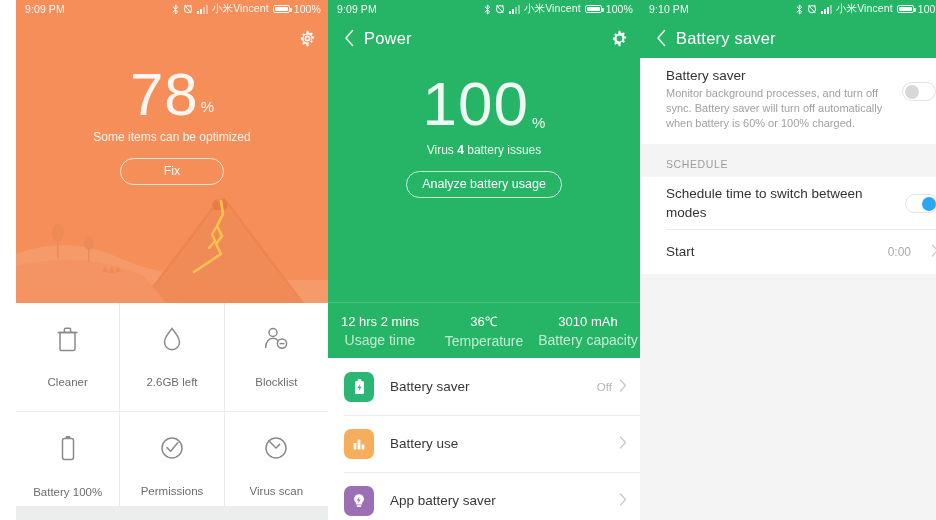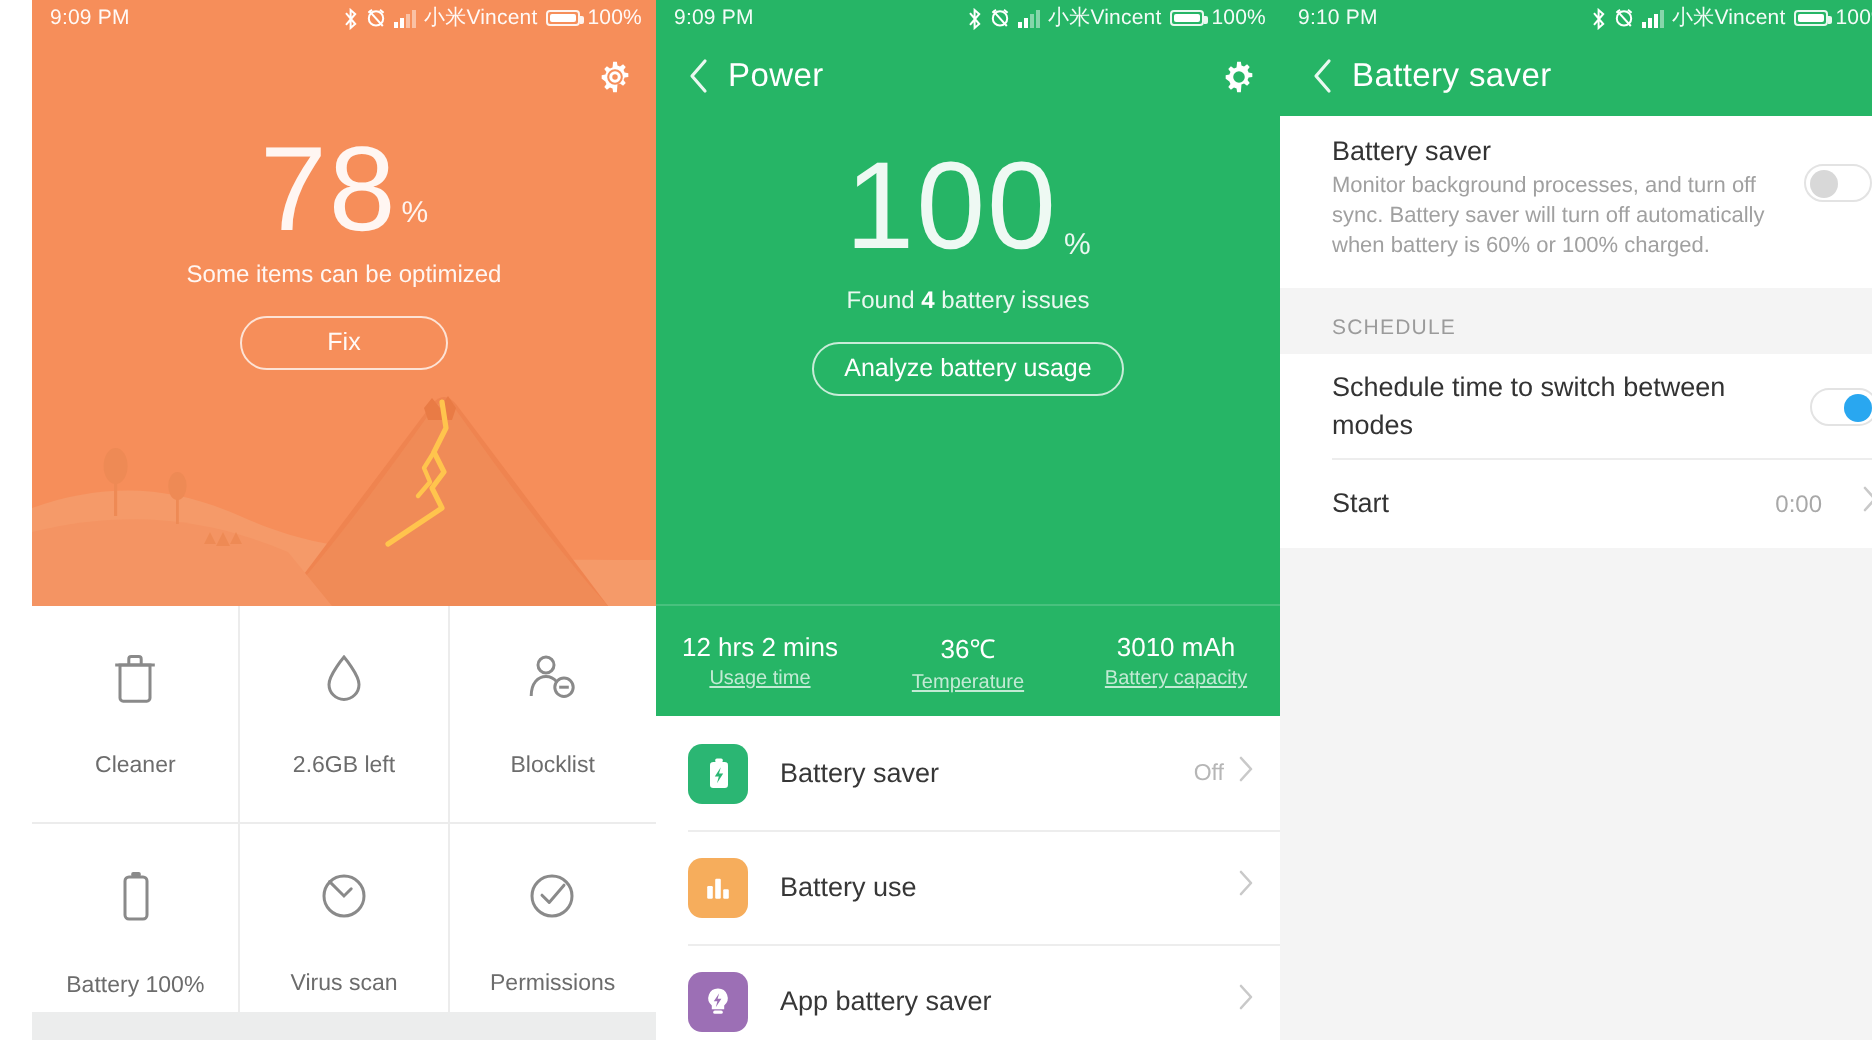--- a/index.html
+++ b/index.html
@@ -80,21 +80,21 @@
     border: 1px solid rgba(255,255,255,.75); border-radius: 14px;
     background: transparent; color: #fff; font-size: 12.5px;
     font-family: "Liberation Sans", sans-serif; cursor:pointer;
   }
   .stats {
     position:absolute; left:0; right:0; bottom:0; height: 56px;
     display:flex; align-items:center; border-top: 1px solid rgba(255,255,255,.16);
   }
   .stat { flex:1 1 0; text-align:center; }
   .stat-val { font-size: 13px; color:#fff; }
-  .stat-lbl { font-size: 10px; color: rgba(255,255,255,.72); margin-top: 3px; text-decoration: underline; }
+  .stat-lbl { font-size: 14px; color: rgba(255,255,255,.72); margin-top: 3px; }
 
   
   .plist { position:absolute; left:0; right:0; top:358px; bottom:0; background:#fff; }
   .prow { height: 57px; display:flex; align-items:center; padding: 0 13px 0 16px; cursor:pointer; position:relative; }
   .prow + .prow::before { content:""; position:absolute; left:16px; right:0; top:0; height:1px; background:#ededed; }
   .picon { width: 30px; height: 30px; border-radius: 7px; display:flex; align-items:center; justify-content:center; flex:0 0 auto; }
   .ptext { font-size: 13.5px; color: #373737; margin-left: 16px; }
   .pright { margin-left:auto; display:flex; align-items:center; gap: 7px; }
   .pval { font-size: 11.5px; color: #b6b6b6; }
 
@@ -237,33 +237,33 @@
                 <rect x="3.5" y="4.5" width="11" height="21" rx="2" fill="none" stroke="#8a8a8a" stroke-width="1.5"></rect>
                 <rect x="6.6" y="2" width="4.8" height="2.5" rx="1" fill="#8a8a8a"></rect>
               </svg>
           </span>
           <span class="tile-label">Battery 100%</span>
         </div>
         <div class="tile">
           <span>
             <svg width="26" height="26" viewBox="0 0 26 26">
                 <circle cx="13" cy="13" r="10" fill="none" stroke="#8a8a8a" stroke-width="1.5"></circle>
-                <path d="M5.8,5.8 L13,13 L16.6,9.4" fill="none" stroke="#8a8a8a" stroke-width="1.5" stroke-linecap="round"></path>
-              </svg>
-          </span>
-          <span class="tile-label">Virus scan</span>
+                <path d="M8,12.6 L11.6,16.2 L19,7.6" fill="none" stroke="#8a8a8a" stroke-width="1.5" stroke-linecap="round" stroke-linejoin="round"></path>
+              </svg>
+          </span>
+          <span class="tile-label">Permissions</span>
         </div>
         <div class="tile">
           <span>
             <svg width="26" height="26" viewBox="0 0 26 26">
                 <circle cx="13" cy="13" r="10" fill="none" stroke="#8a8a8a" stroke-width="1.5"></circle>
-                <path d="M8,12.6 L11.6,16.2 L19,7.6" fill="none" stroke="#8a8a8a" stroke-width="1.5" stroke-linecap="round" stroke-linejoin="round"></path>
-              </svg>
-          </span>
-          <span class="tile-label">Permissions</span>
+                <path d="M5.8,5.8 L13,13 L16.6,9.4" fill="none" stroke="#8a8a8a" stroke-width="1.5" stroke-linecap="round"></path>
+              </svg>
+          </span>
+          <span class="tile-label">Virus scan</span>
         </div>
       </div>
       <div class="bottom-strip"></div>
     </div>
   </div>
 
   <div class="panel" id="panel-power">
 
     <div class="hero2">
       <div class="statusbar">
@@ -309,21 +309,21 @@
               <path fill="#fff" d="M8.9,1 h2.2 l.35,2.2 a7,7 0 0 1 1.5,.63 l1.8,-1.3 l1.56,1.56 l-1.3,1.8 a7,7 0 0 1 .63,1.5 l2.2,.35 v2.2 l-2.2,.35 a7,7 0 0 1 -.63,1.5 l1.3,1.8 l-1.56,1.56 l-1.8,-1.3 a7,7 0 0 1 -1.5,.63 L11.1,19 h-2.2 l-.35,-2.2 a7,7 0 0 1 -1.5,-.63 l-1.8,1.3 l-1.56,-1.56 l1.3,-1.8 a7,7 0 0 1 -.63,-1.5 L2.16,11.1 v-2.2 l2.2,-.35 a7,7 0 0 1 .63,-1.5 l-1.3,-1.8 l1.56,-1.56 l1.8,1.3 a7,7 0 0 1 1.5,-.63 Z M10,6.6 A3.4,3.4 0 1,0 10,13.4 A3.4,3.4 0 1,0 10,6.6 Z"></path>
             </svg>
         </span>
       </div>
 
       <div class="hero2-inner">
         <div class="score2-row">
           <span class="score2-num">100</span>
           <span class="score2-pct">%</span>
         </div>
-        <div class="hero2-sub"><span>Found </span><b>4</b><span> battery issues</span></div>
+        <div class="hero2-sub"><span>Virus </span><b>4</b><span> battery issues</span></div>
         <button class="analyze-btn">Analyze battery usage</button>
       </div>
 
       <div class="stats">
         <div class="stat">
           <div class="stat-val">12 hrs 2 mins</div>
           <div class="stat-lbl">Usage time</div>
         </div>
         <div class="stat">
           <div class="stat-val">36℃</div>

